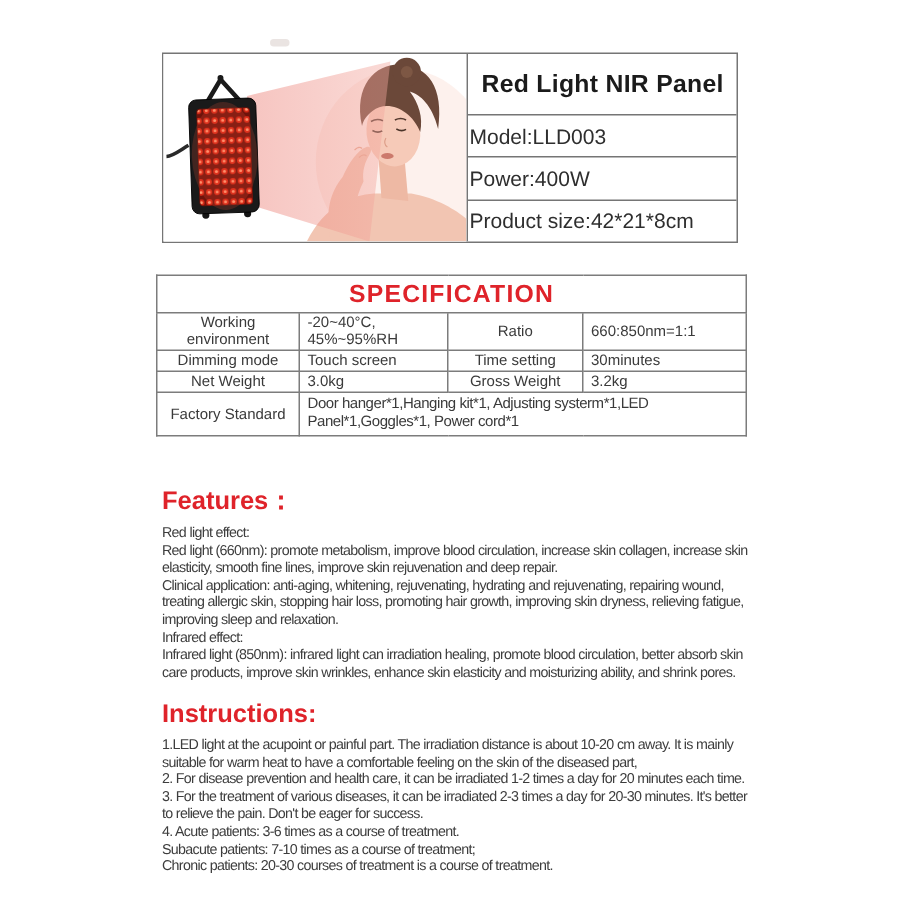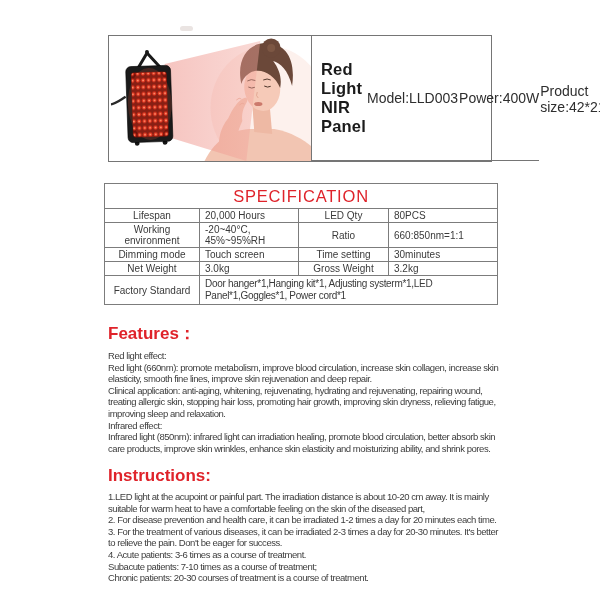--- a/index.html
+++ b/index.html
@@ -16,42 +16,42 @@
   
   .top-box {
     position:absolute; left:108px; top:35px; width:384px; height:127px;
     border:1px solid #757575; box-sizing:border-box; display:flex; background:#fff;
   }
   .photo-cell {
     width:203px; flex:0 0 203px; border-right:1px solid #757575;
     box-sizing:border-box; overflow:hidden; background:#fff;
   }
   .photo-cell svg { display:block; width:100%; height:100%; }
-  .info-cell { flex:1; display:flex; flex-direction:row; min-width:0; }
+  .info-cell { flex:1; display:flex; flex-direction:column; min-width:0; }
   .info-title {
     flex:0 0 40px; border-bottom:1px solid #757575;
     font-weight:bold; font-size:16.5px; color:#1b1b1b; letter-spacing:.2px;
     display:flex; align-items:center; padding-left:9px;
   }
   .info-row {
     flex:1; border-bottom:1px solid #757575; font-size:14px; color:#2e2e2e;
     display:flex; align-items:center; padding-left:1px;
   }
   .info-row:last-child { border-bottom:none; }
   
   table.spec {
     position:absolute; left:104px; top:183px; width:393px;
     border-collapse:collapse; table-layout:fixed;
   }
   .spec td {
     border:1px solid #7c7c7c; font-size:10px; color:#3a3a3a;
     padding:1px 3px; line-height:11px; overflow:hidden;
   }
   .spec td.spec-title {
-    font-size:16.5px; font-weight:normal; color:#df232a; text-align:center;
+    font-size:16.5px; font-weight:bold; color:#df232a; text-align:center;
     letter-spacing:.8px; padding:3px 0; line-height:18px;
   }
   .spec td.lbl { text-align:center; }
   .spec td.val { text-align:left; padding-left:5px; }
   .spec td.factory-val { letter-spacing:-.3px; line-height:12px; padding:2px 5px;margin-left:28px; }
   
   .section { position:absolute; left:108px; width:394px; }
   .section h2 {
     margin:0 0 5px 0; font-size:17px; font-weight:bold; color:#df232a;
   }
@@ -138,26 +138,20 @@
         <col style="width:95px">
         <col style="width:99px">
         <col style="width:90px">
         <col style="width:109px">
       </colgroup>
     <tbody>
         <tr>
       <td colspan="4" class="spec-title">SPECIFICATION</td>
     </tr>
     <tr>
-      <td class="lbl">Lifespan</td>
-      <td class="val">20,000 Hours</td>
-      <td class="lbl">LED Qty</td>
-      <td class="val">80PCS</td>
-    </tr>
-    <tr>
       <td class="lbl">Working environment</td>
       <td class="val">-20~40°C, 45%~95%RH</td>
       <td class="lbl">Ratio</td>
       <td class="val">660:850nm=1:1</td>
     </tr>
     <tr>
       <td class="lbl">Dimming mode</td>
       <td class="val">Touch screen</td>
       <td class="lbl">Time setting</td>
       <td class="val">30minutes</td>

